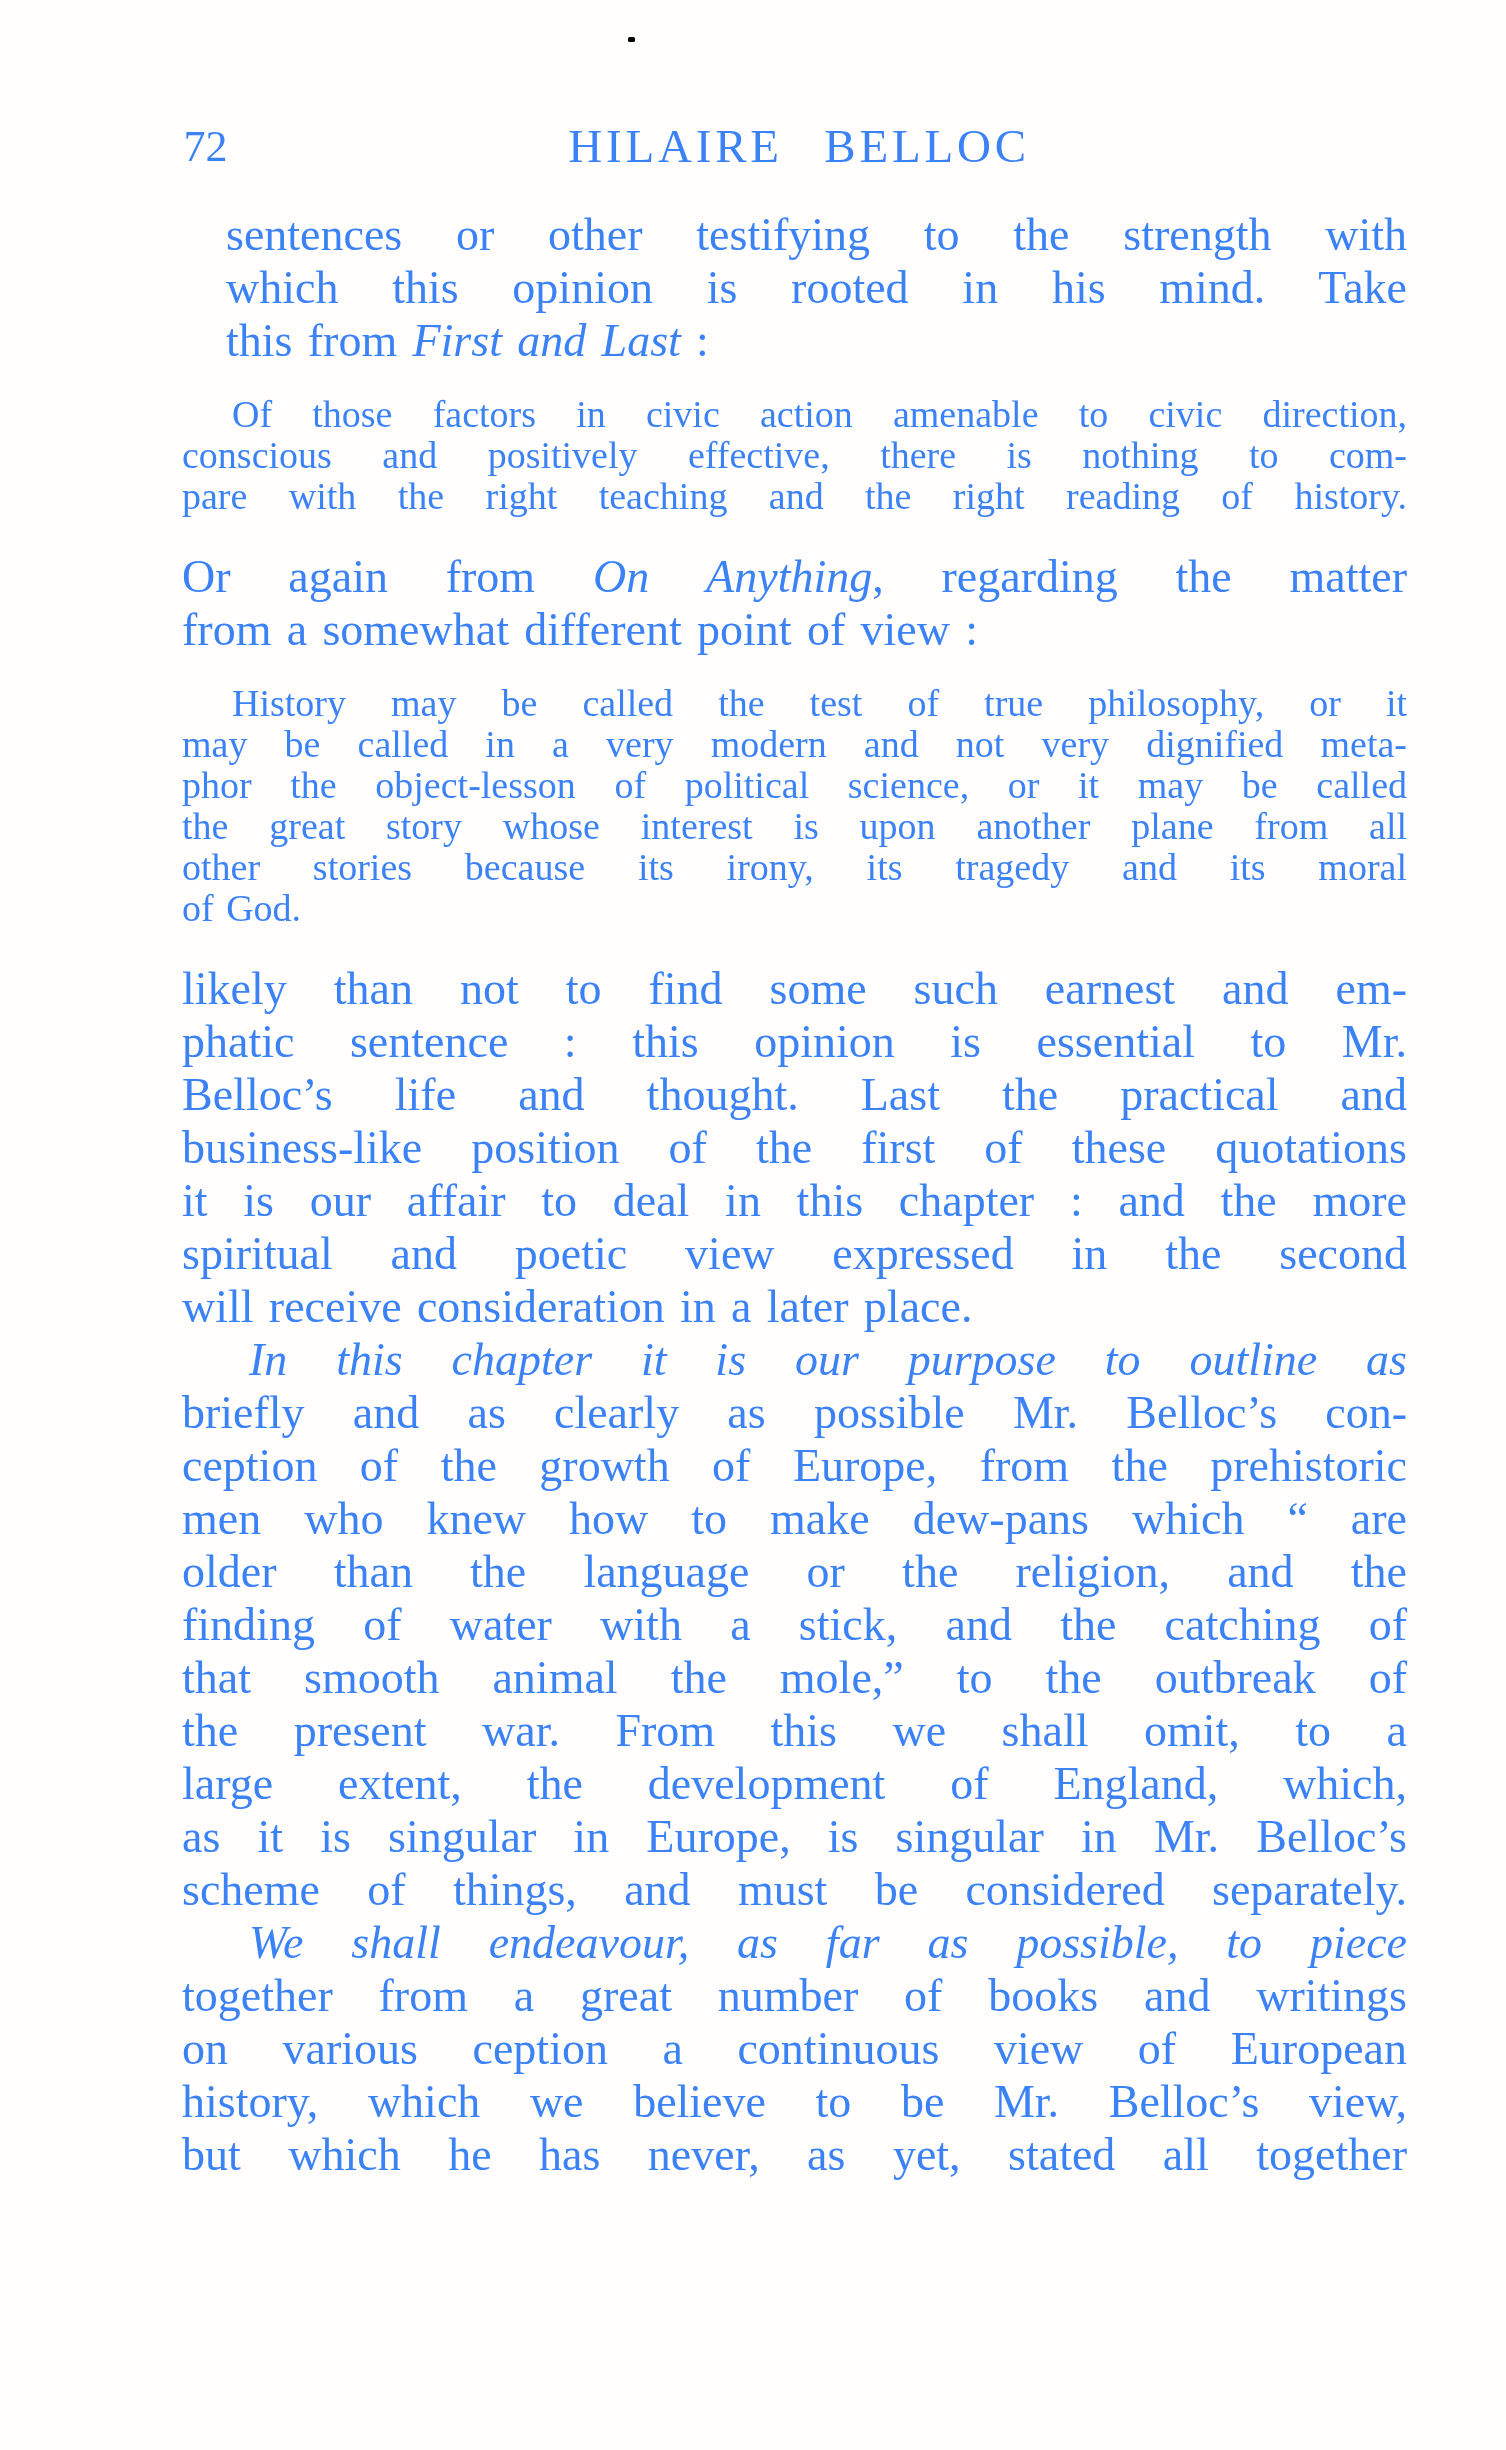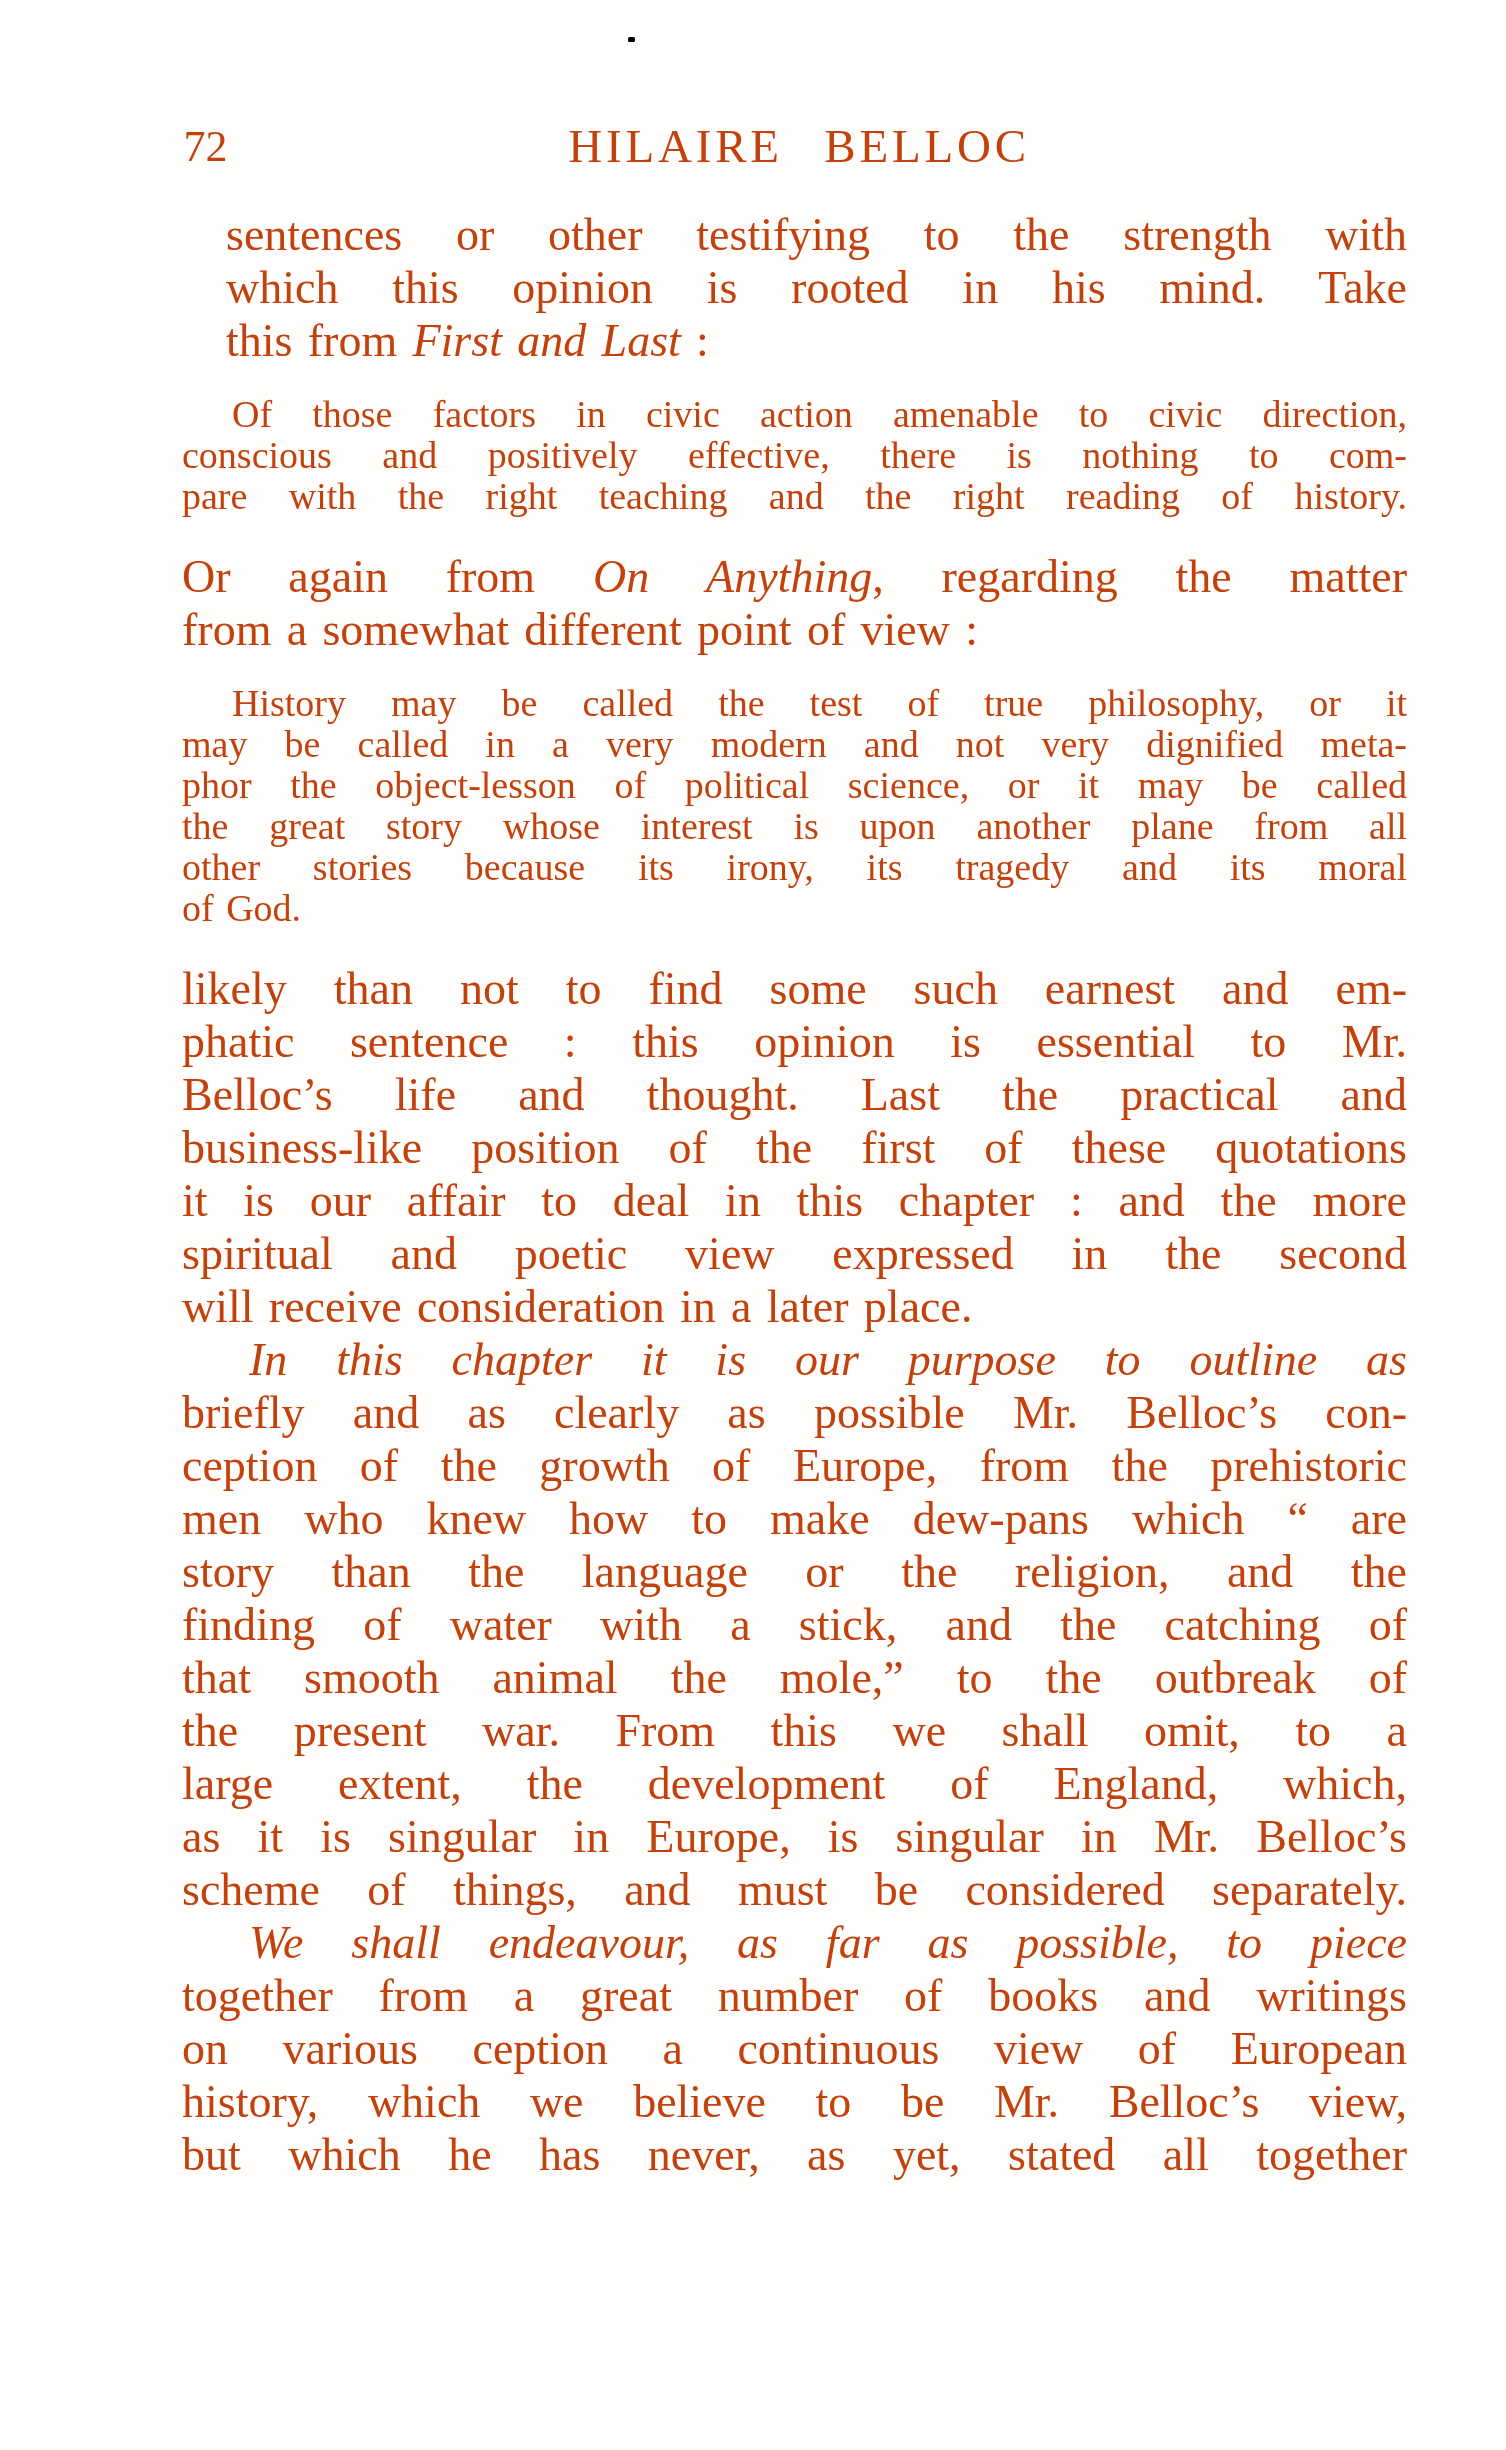--- a/index.html
+++ b/index.html
@@ -1,21 +1,21 @@
 <!DOCTYPE html>
 <html style="font-size:12px"><head>
 <meta charset="utf-8">
 <style>
   html, body { margin: 0; padding: 0; background: #ffffff; }
   .page {
     position: relative;
     width: 1506px;
     height: 2450px;
     background: #fffefd;
-    color: #c2410c;
+    color: #3b82f6;
     font-family: "Liberation Serif", "DejaVu Serif", serif;
     overflow: hidden;
   }
   .speck {
     position: absolute;
     left: 628px;
     top: 37px;
     width: 6.8px;
     height: 5.3px;
     background: #000;
@@ -107,21 +107,21 @@
           <div class="line"><span>business-like position of the first of these quotations</span></div>
           <div class="line"><span>it is our affair to deal in this chapter :  and the more</span></div>
           <div class="line"><span>spiritual and poetic view expressed in the second</span></div>
           <div class="line flush-last"><span>will receive consideration in a later place.</span></div>
         </div>
         <div class="para">
           <div class="line ind-b"><span>In this chapter it is our purpose to outline as</span></div>
           <div class="line"><span>briefly and as clearly as possible Mr. Belloc’s con-</span></div>
           <div class="line"><span>ception of the growth of Europe, from the prehistoric</span></div>
           <div class="line"><span>men who knew how to make dew-pans which “ are</span></div>
-          <div class="line"><span>story than the language or the religion, and the</span></div>
+          <div class="line"><span>older than the language or the religion, and the</span></div>
           <div class="line"><span>finding of water  with a stick,  and the catching of</span></div>
           <div class="line"><span>that smooth animal the mole,” to the outbreak of</span></div>
           <div class="line"><span>the present war.  From this we shall omit, to a</span></div>
           <div class="line"><span>large extent, the development of England, which,</span></div>
           <div class="line"><span>as it is singular in Europe, is singular in Mr. Belloc’s</span></div>
           <div class="line"><span>scheme of things, and must be considered separately.</span></div>
         </div>
         <div class="para">
           <div class="line ind-b"><span>We shall endeavour, as far as possible, to piece</span></div>
           <div class="line"><span>together from a great number of books and writings</span></div>

